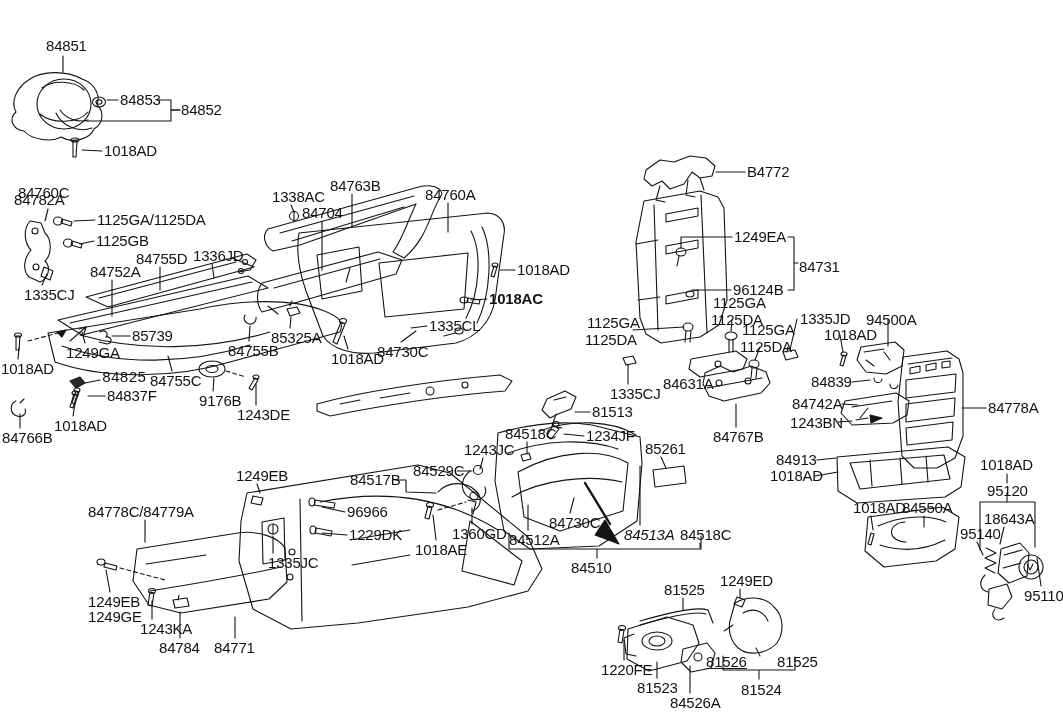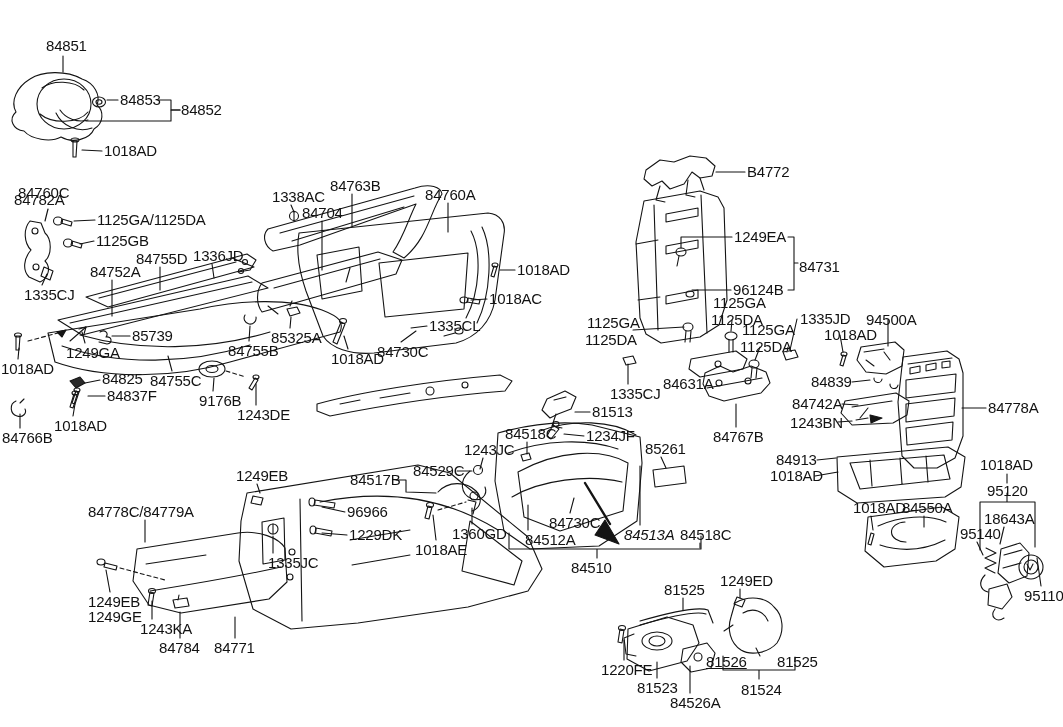--- a/index.html
+++ b/index.html
@@ -316,33 +316,33 @@
       <div class="part-label" style="left: 14px; top: 192px;">84782A</div>
       <div class="part-label" style="left: 97px; top: 212px;">1125GA/1125DA</div>
       <div class="part-label" style="left: 96px; top: 233px;">1125GB</div>
       <div class="part-label" style="left: 136px; top: 251px;">84755D</div>
       <div class="part-label" style="left: 193px; top: 248px;">1336JD</div>
       <div class="part-label" style="left: 90px; top: 264px;">84752A</div>
       <div class="part-label" style="left: 24px; top: 287px;">1335CJ</div>
       <div class="part-label" style="left: 132px; top: 328px;">85739</div>
       <div class="part-label" style="left: 66px; top: 345px;">1249GA</div>
       <div class="part-label" style="left: 1px; top: 361px;">1018AD</div>
-      <div class="part-label" style="left: 102px; top: 371px;">84825</div>
+      <div class="part-label" style="left: 102px; top: 371px; font-family: Liberation Mono, monospace;">84825</div>
       <div class="part-label" style="left: 150px; top: 373px;">84755C</div>
       <div class="part-label" style="left: 107px; top: 388px;">84837F</div>
       <div class="part-label" style="left: 199px; top: 393px;">9176B</div>
       <div class="part-label" style="left: 237px; top: 407px;">1243DE</div>
       <div class="part-label" style="left: 54px; top: 418px;">1018AD</div>
       <div class="part-label" style="left: 2px; top: 430px;">84766B</div>
       <div class="part-label" style="left: 272px; top: 189px;">1338AC</div>
       <div class="part-label" style="left: 330px; top: 178px;">84763B</div>
       <div class="part-label" style="left: 302px; top: 205px;">84704</div>
       <div class="part-label" style="left: 425px; top: 187px;">84760A</div>
       <div class="part-label" style="left: 517px; top: 262px;">1018AD</div>
-      <div class="part-label" style="left: 489px; top: 291px;">1018AC</div>
+      <div class="part-label" style="left: 489px; top: 291px; font-weight: bold;">1018AC</div>
       <div class="part-label" style="left: 271px; top: 330px;">85325A</div>
       <div class="part-label" style="left: 228px; top: 343px;">84755B</div>
       <div class="part-label" style="left: 429px; top: 318px;">1335CL</div>
       <div class="part-label" style="left: 331px; top: 351px;">1018AD</div>
       <div class="part-label" style="left: 377px; top: 344px;">84730C</div>
       <div class="part-label" style="left: 747px; top: 164px;">B4772</div>
       <div class="part-label" style="left: 734px; top: 229px;">1249EA</div>
       <div class="part-label" style="left: 799px; top: 259px;">84731</div>
       <div class="part-label" style="left: 733px; top: 282px;">96124B</div>
       <div class="part-label" style="left: 587px; top: 315px;">1125GA</div>
@@ -367,21 +367,21 @@
       <div class="part-label" style="left: 505px; top: 426px;">84518C</div>
       <div class="part-label" style="left: 586px; top: 428px;">1234JF</div>
       <div class="part-label" style="left: 464px; top: 442px;">1243JC</div>
       <div class="part-label" style="left: 645px; top: 441px;">85261</div>
       <div class="part-label" style="left: 413px; top: 463px;">84529C</div>
       <div class="part-label" style="left: 350px; top: 472px;">84517B</div>
       <div class="part-label" style="left: 347px; top: 504px;">96966</div>
       <div class="part-label" style="left: 349px; top: 527px;">1229DK</div>
       <div class="part-label" style="left: 452px; top: 526px;">1360GD</div>
       <div class="part-label" style="left: 415px; top: 542px;">1018AE</div>
-      <div class="part-label" style="left: 509px; top: 532px; padding-left: 16px;">84512A</div>
+      <div class="part-label" style="left: 509px; top: 532px;">84512A</div>
       <div class="part-label" style="left: 549px; top: 515px;">84730C</div>
       <div class="part-label" style="left: 624px; top: 527px; font-style: italic;">84513A</div>
       <div class="part-label" style="left: 680px; top: 527px;">84518C</div>
       <div class="part-label" style="left: 571px; top: 560px;">84510</div>
       <div class="part-label" style="left: 236px; top: 468px;">1249EB</div>
       <div class="part-label" style="left: 88px; top: 504px;">84778C/84779A</div>
       <div class="part-label" style="left: 88px; top: 594px;">1249EB</div>
       <div class="part-label" style="left: 88px; top: 609px;">1249GE</div>
       <div class="part-label" style="left: 140px; top: 621px;">1243KA</div>
       <div class="part-label" style="left: 159px; top: 640px;">84784</div>

